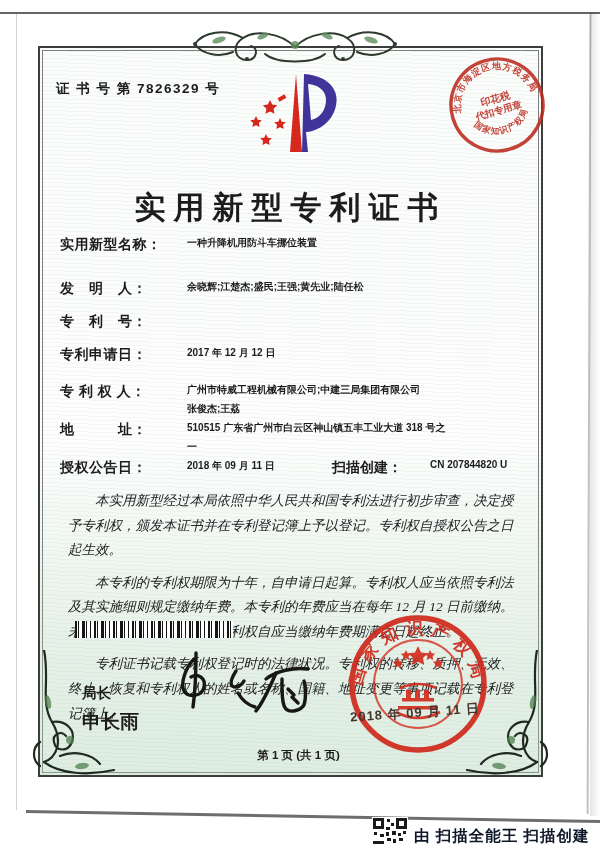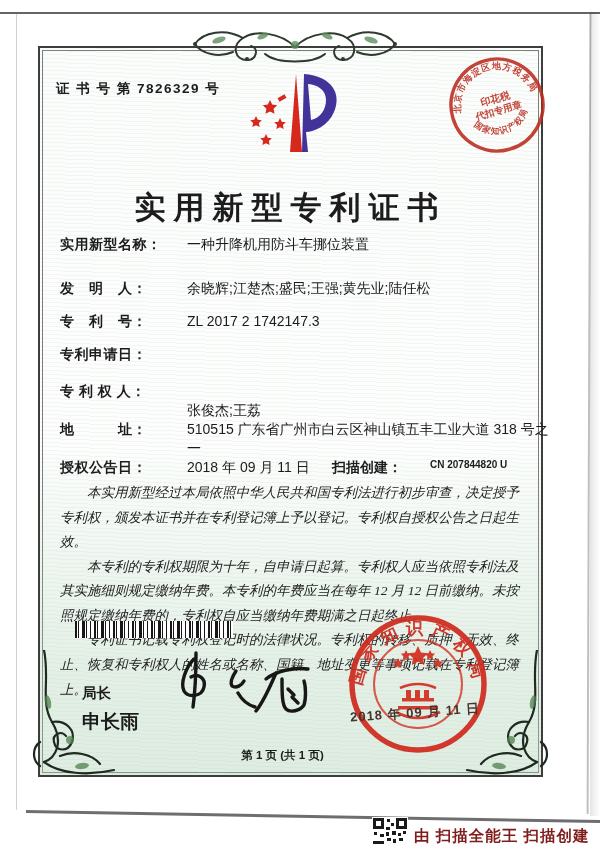--- a/index.html
+++ b/index.html
@@ -17,36 +17,36 @@
   .frame{position:absolute;left:38px;top:46px;width:505px;height:731px;border:2px solid #3d3d3d;box-sizing:border-box;}
   .frame-inner{position:absolute;left:2px;top:2px;right:2px;bottom:2px;border:1px solid #777;}
   .guilloche{position:absolute;left:40px;top:48px;width:501px;height:727px;pointer-events:none;
      background:
        linear-gradient(180deg,rgba(186,214,190,.06) 0%,rgba(186,214,190,.04) 55%,rgba(168,206,176,.30) 84%,rgba(168,206,176,.38) 100%),
        repeating-linear-gradient(2deg,rgba(140,180,148,.10) 0 1px,rgba(0,0,0,0) 1px 4px);}
   .certno{position:absolute;left:56px;top:80px;font-size:13.5px;font-weight:600;letter-spacing:1.5px;}
   .title{position:absolute;left:38px;top:156px;width:505px;text-align:center;
          font-family:"Liberation Serif",serif;font-size:31px;font-weight:700;letter-spacing:8px;margin-top:31px;}
   .field-label{position:absolute;left:60px;font-size:14px;font-weight:700;letter-spacing:.5px;white-space:pre;}
-  .field-value{position:absolute;left:147px;font-size:14px;font-weight:400;white-space:pre;padding-left:40px;}
+  .field-value{position:absolute;left:147px;font-size:10px;font-weight:700;white-space:pre;padding-left:40px;}
   .field-label2{position:absolute;left:332px;font-size:14px;font-weight:700;white-space:pre;}
   .field-value2{position:absolute;left:430px;font-size:10px;font-weight:700;white-space:pre;}
   .body-text{position:absolute;left:60px;top:481px;width:462px;
              font-family:"Liberation Serif",serif;font-style:italic;
              font-size:13.5px;line-height:1.82;color:#222;}
-  .body-text p{margin:0;text-indent:2em;font-family:Liberation Serif, serif;}
+  .body-text p{margin:8px;text-indent:2em;font-family:Liberation Serif, serif;}
   .barcode{position:absolute;left:75px;top:621px;width:158px;height:17px;
      background:repeating-linear-gradient(90deg,#161616 0 2px,#fff 2px 3px,#161616 3px 4px,#fff 4px 7px,
        #161616 7px 10px,#fff 10px 11px,#161616 11px 12px,#fff 12px 15px,#161616 15px 16px,#fff 16px 19px);}
   .director-title{position:absolute;left:82px;top:684px;font-size:14.5px;font-weight:600;}
   .director-name{position:absolute;left:82px;top:709px;font-size:19px;font-weight:600;}
   .seal-date{position:absolute;left:350px;top:703px;width:160px;font-size:13px;font-weight:700;
              color:#46342e;letter-spacing:1px;transform:rotate(-4deg);white-space:pre;}
-  .page-footer{position:absolute;left:30px;top:748px;width:505px;text-align:center;font-size:11.5px;font-weight:600;}
-  .scan-footer-text{position:absolute;left:414px;top:826px;font-size:15.5px;color:#7f1d1d;font-weight:600;letter-spacing:1px;white-space:pre;}
+  .page-footer{position:absolute;left:38px;top:748px;width:505px;text-align:center;font-size:11.5px;font-weight:600;padding-left:8px;}
+  .scan-footer-text{position:absolute;left:414px;top:826px;font-size:15.5px;color:#0f172a;font-weight:600;letter-spacing:1px;white-space:pre;}
   svg{display:block;}
   .abs{position:absolute;}
 </style>
 </head>
 <body>
 
 <div class="stage">
 
   <div class="edge edge-top"></div>
   <div class="edge edge-left"></div>
@@ -144,25 +144,26 @@
 
   <div class="title">实用新型专利证书</div>
 
   <div class="field-label" style="top:236px">实用新型名称：</div>
   <div class="field-value" style="top:236px">一种升降机用防斗车挪位装置</div>
 
   <div class="field-label" style="top:280px">发　明　人：</div>
   <div class="field-value" style="top:280px">余晓辉;江楚杰;盛民;王强;黄先业;陆任松</div>
 
   <div class="field-label" style="top:313px">专　利　号：</div>
-  <div class="field-value" style="top:313px">ZL 2017 2 1742147.3</div>
 
   <div class="field-label" style="top:346px">专利申请日：</div>
+  <div class="field-value" style="top:346px">2017 年 12 月 12 日</div>
 
   <div class="field-label" style="top:383px">专 利 权 人：</div>
+  <div class="field-value" style="top:383px">广州市特威工程机械有限公司;中建三局集团有限公司</div>
   <div class="field-value" style="top:402px">张俊杰;王荔</div>
 
   <div class="field-label" style="top:421px">地　　　址：</div>
   <div class="field-value" style="top:421px">510515 广东省广州市白云区神山镇五丰工业大道 318 号之</div>
   <div class="field-value" style="top:440px">一</div>
 
   <div class="field-label" style="top:459px">授权公告日：</div>
   <div class="field-value" style="top:459px">2018 年 09 月 11 日</div>
   <div class="field-label2" style="top:459px">扫描创建：</div>
   <div class="field-value2" style="top:459px">CN 207844820 U</div>

